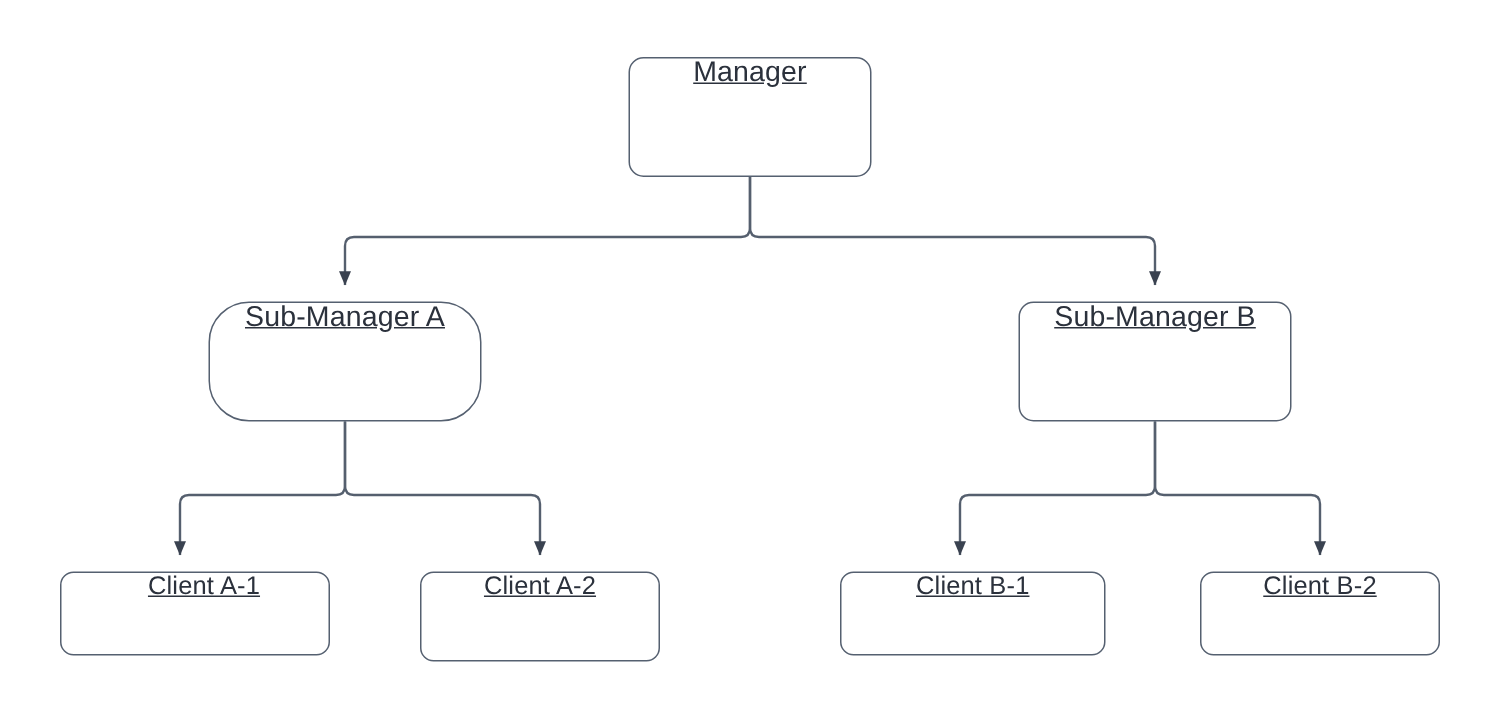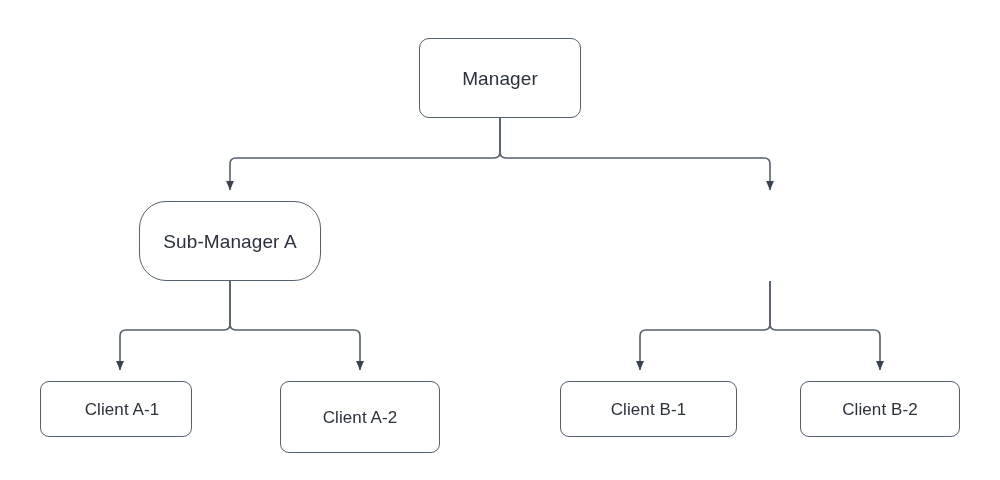--- a/index.html
+++ b/index.html
@@ -22,27 +22,28 @@
     width: 1000px;
     height: 480px;
   }
   .node {
     position: absolute;
     box-sizing: border-box;
     border: 1.6px solid #556070;
     border-radius: 10px;
     background: #ffffff;
     display: flex;
-    align-items: center;
+    align-items: flex-start;
     justify-content: center;
     color: #2b313c;
     font-size: 19px;
     line-height: 1;
     letter-spacing: 0.1px;
     white-space: nowrap;
+    text-decoration: underline;
   }
   .node.level-2 {
     font-size: 17px;
     border-radius: 9px;
   }
 </style>
 </head>
 <body>
 
 <div id="canvas">
@@ -71,26 +72,29 @@
   </svg>
 
   <div class="node level-0" style="left:419px; top:38px; width:162px; height:80px;">
     <span>Manager</span>
   </div>
 
   <div class="node level-1" style="left:139px; top:201px; width:182px; height:80px;border-radius:27px;">
     <span>Sub-Manager A</span>
   </div>
 
+  <div class="node level-1" style="left:679px; top:201px; width:182px; height:80px;">
+    <span>Sub-Manager B</span>
+  </div>
 
-  <div class="node level-2" style="left:40px; top:381px; width:152px; height:56px;padding-left:12px;">
+  <div class="node level-2" style="left:40px; top:381px; width:180px; height:56px;padding-left:12px;">
     <span>Client A-1</span>
   </div>
 
-  <div class="node level-2" style="left:280px; top:381px; width:160px; height:72px;">
+  <div class="node level-2" style="left:280px; top:381px; width:160px; height:60px;">
     <span>Client A-2</span>
   </div>
 
   <div class="node level-2" style="left:560px; top:381px; width:177px; height:56px;">
     <span>Client B-1</span>
   </div>
 
   <div class="node level-2" style="left:800px; top:381px; width:160px; height:56px;">
     <span>Client B-2</span>
   </div>

